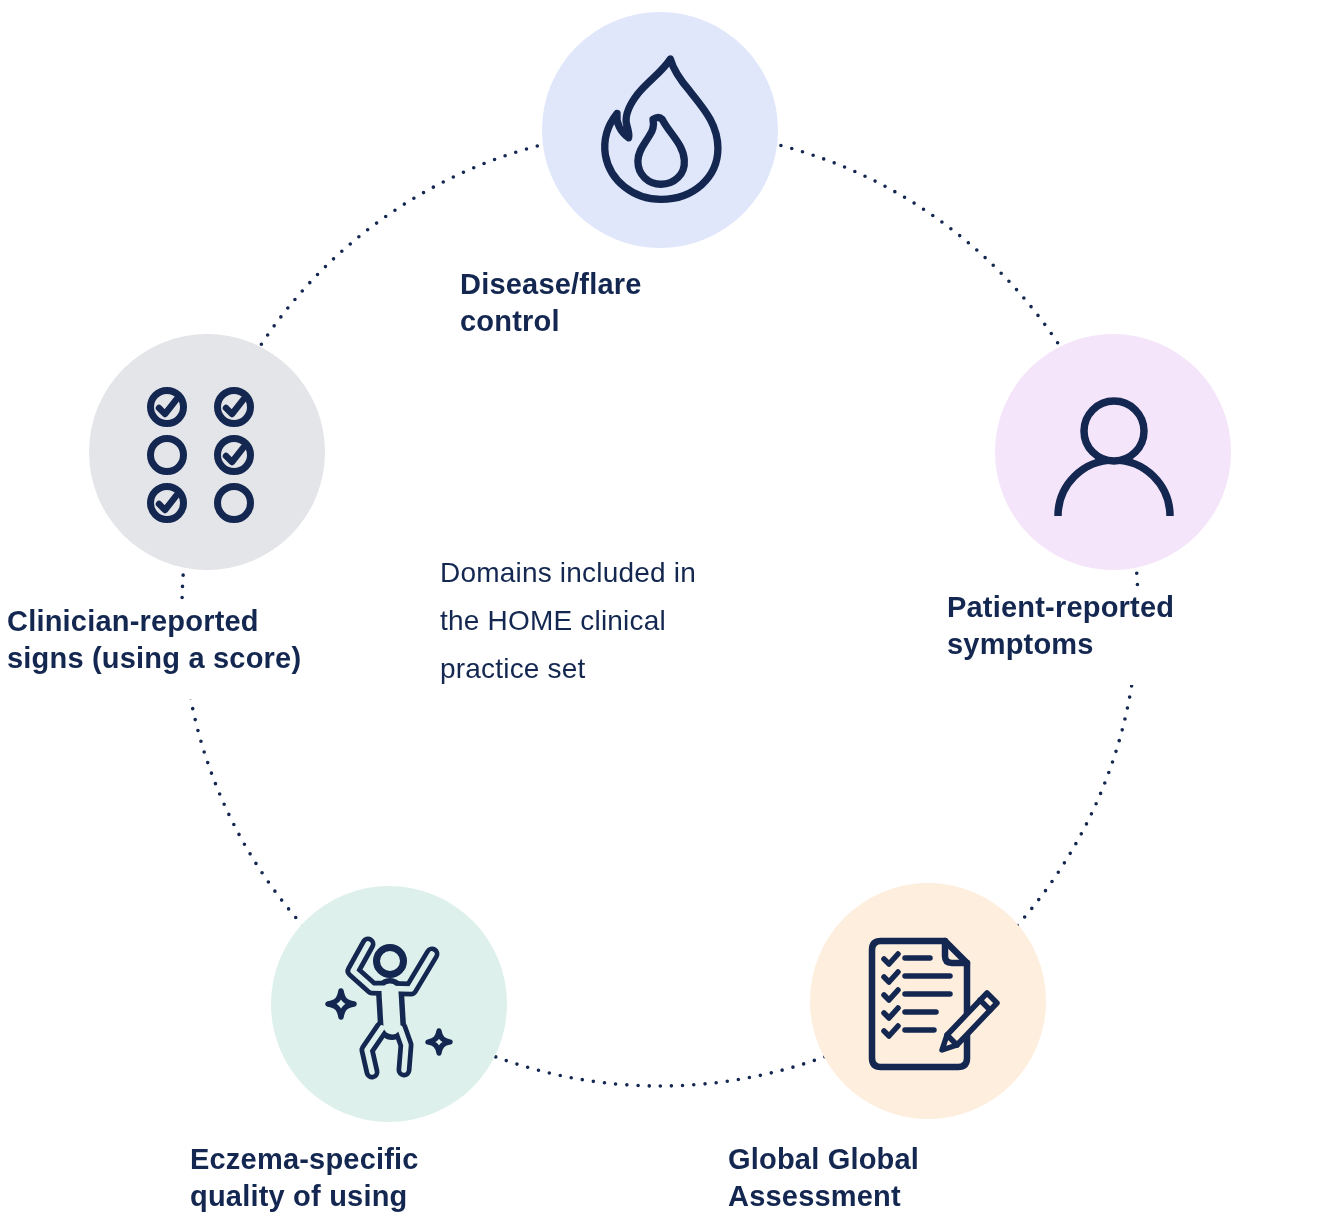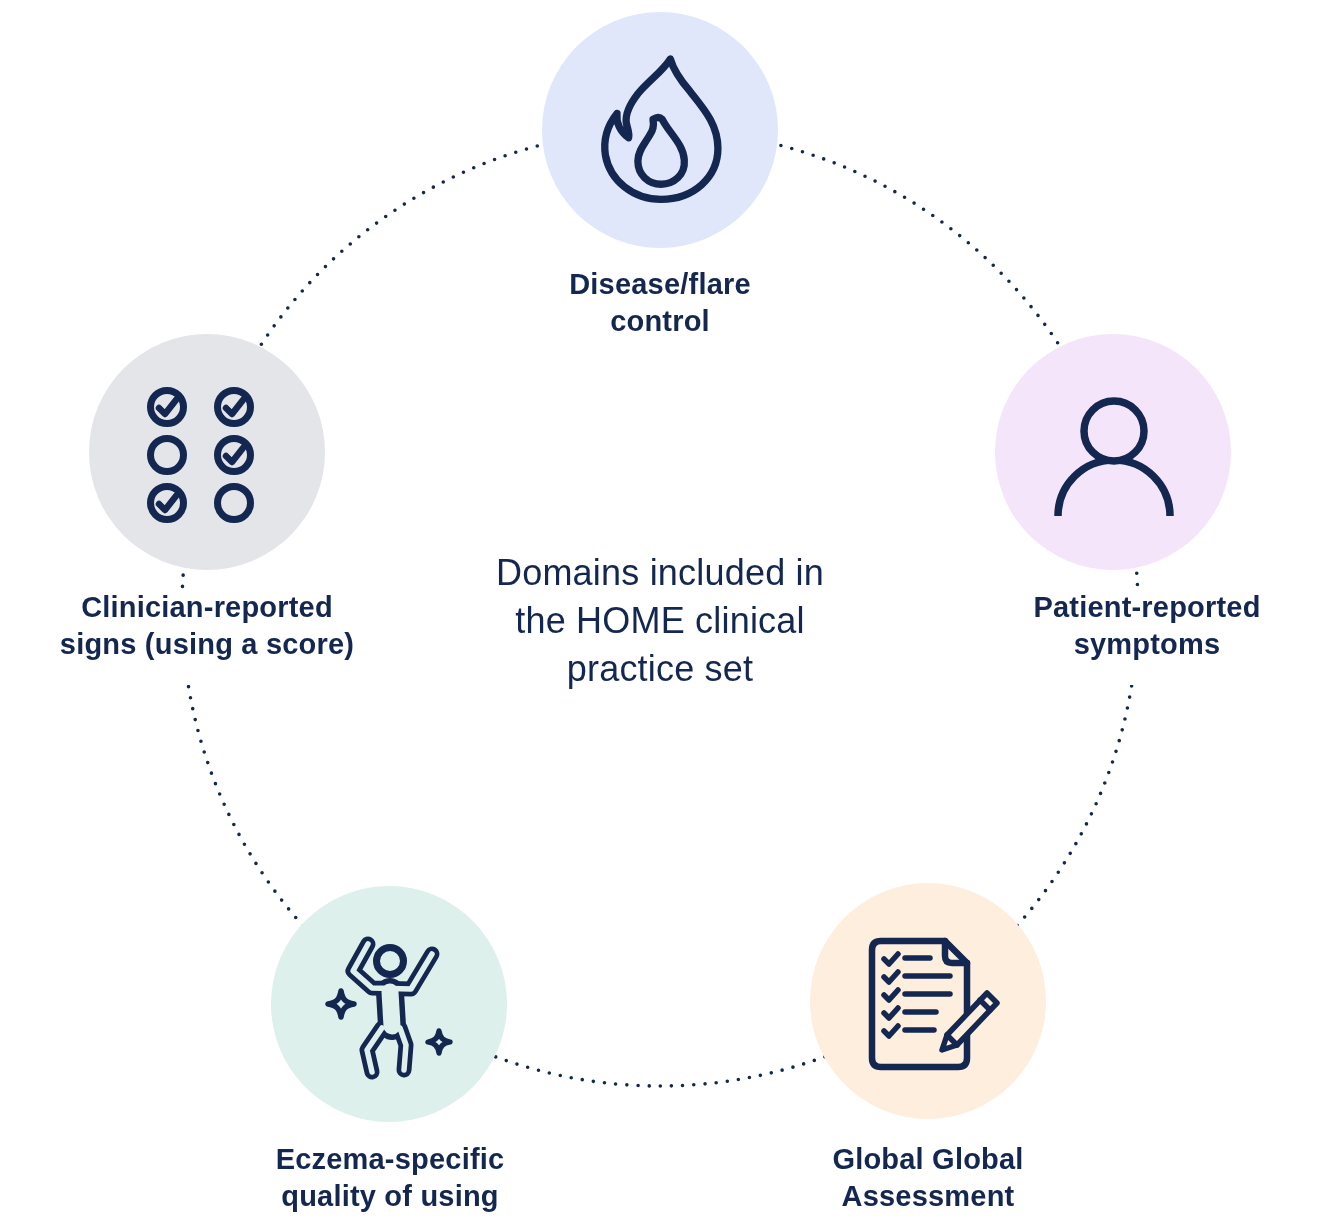--- a/index.html
+++ b/index.html
@@ -9,28 +9,28 @@
     font-family:"Liberation Sans", sans-serif;
   }
   #diagram-svg{position:absolute;left:0;top:0;}
   .ink{stroke:var(--ink);fill:none;stroke-linecap:round;stroke-linejoin:round;}
   .ink-butt{stroke:var(--ink);fill:none;stroke-linecap:butt;}
   .dots{fill:none;stroke:var(--ink);stroke-width:3.6;stroke-dasharray:0 11.2;stroke-linecap:round;}
   .bgstroke3{stroke:var(--node3-color);fill:none;stroke-linecap:round;stroke-linejoin:round;}
   .fill2{fill:var(--node2-color);}
   .fill4{fill:var(--node4-color);}
   .node-label{
-    position:absolute;width:400px;text-align:center;
+    position:absolute;width:400px;
     color:var(--ink);font-weight:700;font-size:29px;line-height:37px;
     white-space:pre-line;letter-spacing:0.2px;
   }
   .node-label.masked{background:#ffffff;padding-bottom:22px;}
   .center-title{
-    position:absolute;left:440px;top:549px;width:440px;text-align:center;
-    color:var(--ink);font-weight:400;font-size:36px;line-height:48px;
+    position:absolute;left:440px;top:549px;width:440px;text-align:left;
+    color:var(--ink);font-weight:400;font-size:28px;line-height:48px;
     white-space:pre-line;letter-spacing:0.2px;
   }
 </style>
 </head>
 <body>
 
 <svg id="diagram-svg" width="1320" height="1227" viewBox="0 0 1320 1227">
 
   <circle class="dots" cx="660" cy="608" r="478"></circle>
 
@@ -115,21 +115,21 @@
     <path class="ink" stroke-width="5.5" d="M33,89 L62,89"></path>
     <path class="fill4" stroke="var(--ink)" stroke-width="5.5" stroke-linejoin="round" d="M70,109 L85,104 L125,62 L115,52 L75,94 Z"></path>
     <path class="ink" stroke-width="5.5" d="M75,94 L85,104"></path>
     <path class="ink" stroke-width="5.5" d="M108,59 L118,69"></path>
   </g>
 </svg>
 
 <div class="node-label" style="left:460px;top:266px;">Disease/flare
 control</div>
 
-<div class="node-label masked" style="left:7px;top:589px;">Clinician-reported
+<div class="node-label masked" style="left:7px;top:603px;">Clinician-reported
 signs (using a score)</div>
 
 <div class="node-label masked" style="left:947px;top:589px;">Patient-reported
 symptoms</div>
 
 <div class="node-label" style="left:190px;top:1141px;">Eczema-specific
 quality of using</div>
 
 <div class="node-label" style="left:728px;top:1141px;">Global Global
 Assessment</div>

